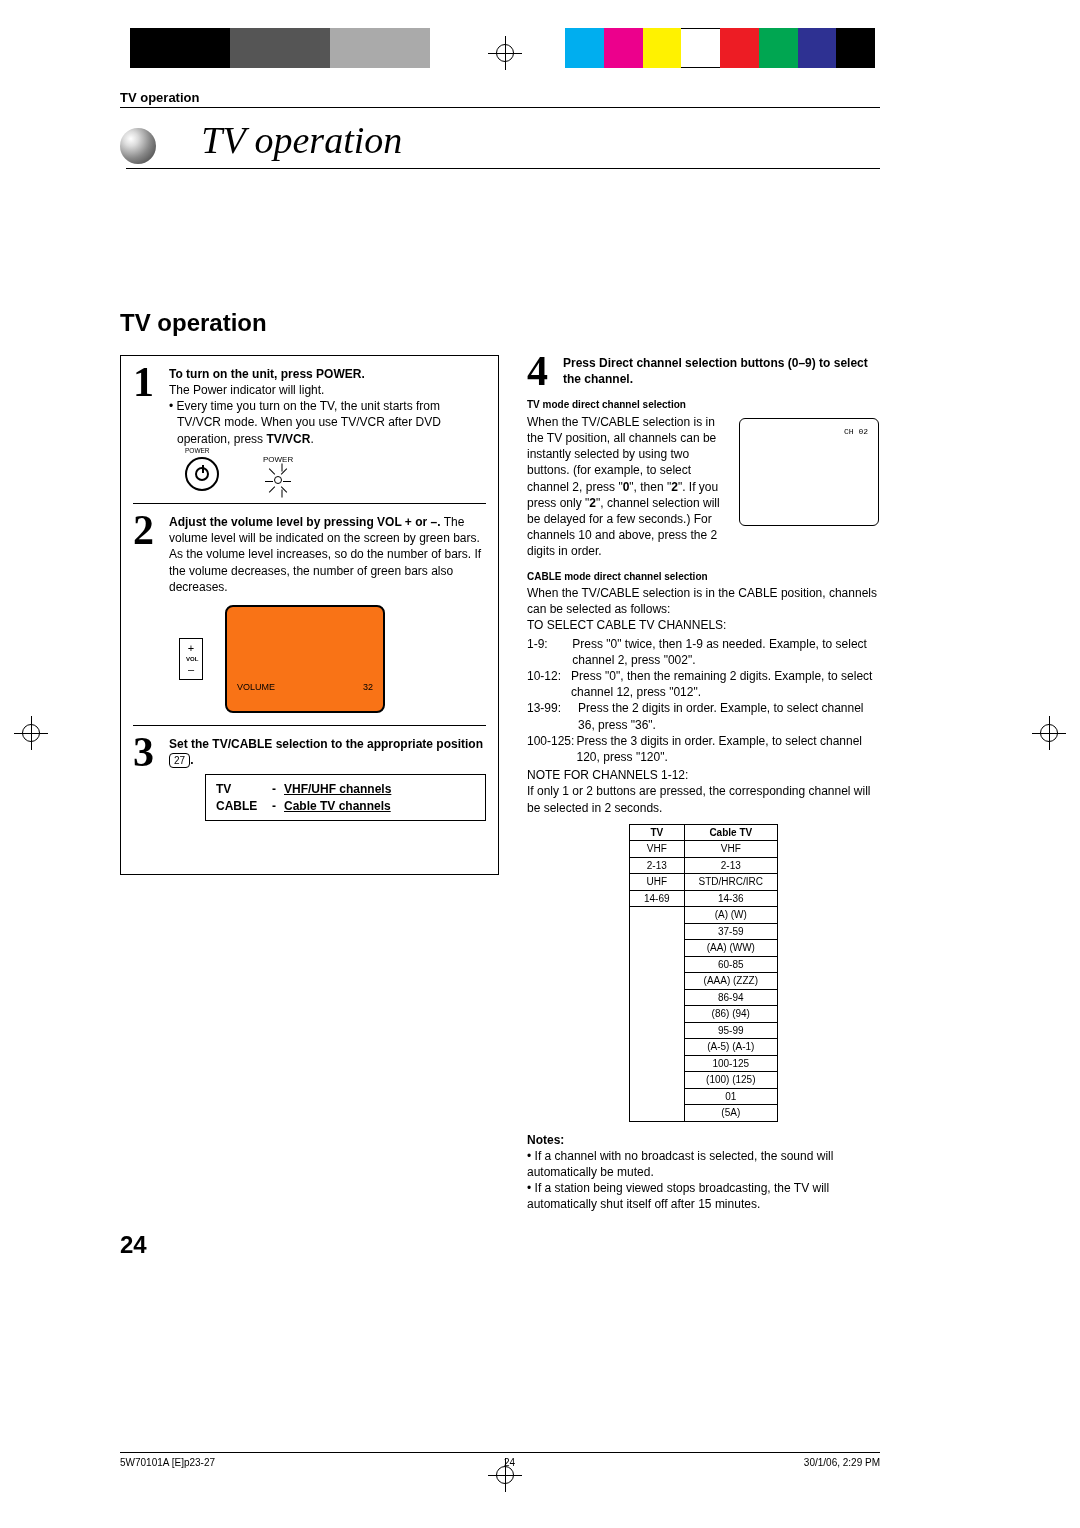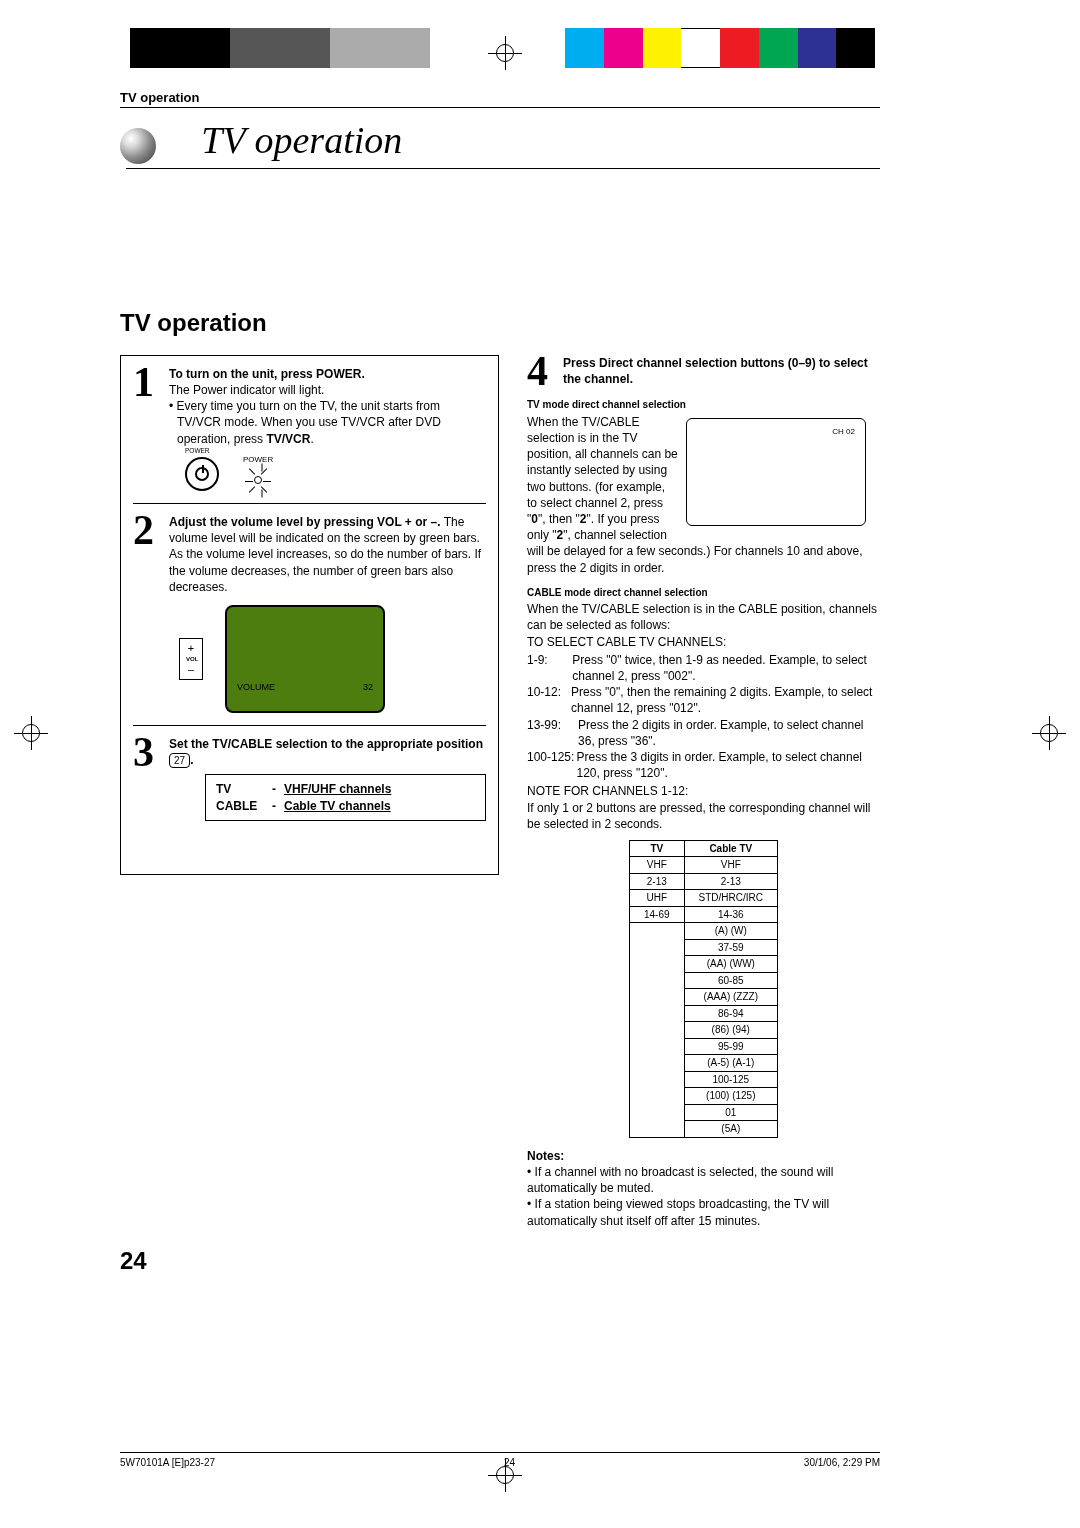--- a/index.html
+++ b/index.html
@@ -58,46 +58,46 @@
     font-family: "Times New Roman", serif;
     font-size: 42px;
     font-weight: bold;
     line-height: 0.8;
     min-width: 28px;
   }
   .step-body { flex:1; font-size:12px; line-height:1.35; }
   .step-body b { font-weight:bold; }
   .bullet { margin-left:8px; text-indent:-8px; }
   .hr-thin { border-top:1px solid #000; margin: 6px 0 10px 0;}
-  .icon-row { display:flex; gap:24px; align-items:center; margin:8px 0 2px 16px;}
+  .icon-row { display:flex; gap:44px; align-items:center; margin:8px 0 2px 16px;}
   .power-btn {
     width:34px;height:34px;border:2px solid #000;border-radius:50%;
     display:flex;align-items:center;justify-content:center;position:relative;
   }
   .power-btn .pw-sym{width:14px;height:14px;border:2px solid #000;border-radius:50%;position:relative;}
   .power-btn .pw-sym::after{content:"";position:absolute;top:-4px;left:5px;width:2px;height:8px;background:#000;}
   .power-lbl{font-size:6.5px;position:absolute;top:-10px;left:0;}
   .power-led {text-align:center;font-size:10px;}
   .power-led .sun{width:8px;height:8px;border:1px solid #000;border-radius:50%;display:inline-block;position:relative;}
   .led-wrap{display:inline-block;position:relative;padding:6px;}
   .ray{position:absolute;width:8px;height:1px;background:#000;}
   .vol-panel{display:flex;gap:22px;align-items:center;margin:10px 0 4px 10px;}
   .vol-btns{border:1px solid #000;padding:4px 6px;text-align:center;width:24px;}
   .vol-btns .plus,.vol-btns .minus{font-size:11px;line-height:1;}
   .vol-btns .lbl{font-size:6px;font-weight:bold;margin:1px 0;}
-  .tv-screen{border:2px solid #000;border-radius:8px;width:160px;height:108px;position:relative;background:#4d7c0f;}
+  .tv-screen{border:2px solid #000;border-radius:8px;width:160px;height:108px;position:relative;background:#f97316;}
   .tv-screen .osd{position:absolute;bottom:18px;left:10px;right:10px;display:flex;justify-content:space-between;font-size:9px;}
   .step-box{border:1px solid #000;padding:6px 10px;margin:6px 0 0 36px;font-size:12px;}
   .step-box-row{display:flex;}
   .step-box-row .k{width:56px;font-weight:bold;}
   .step-box-row .v{font-weight:bold;text-decoration:underline;}
   .page-ref{display:inline-block;border:1px solid #000;border-radius:4px;padding:0 4px;font-size:10px;font-weight:normal;line-height:13px;}
   .subhead{font-weight:bold;margin-top:10px;margin-bottom:2px;font-size:10px;}
   .right-body{font-size:12px;line-height:1.35;}
-  .tv-small{border:1.5px solid #000;border-radius:6px;width:180px;height:108px;float:right;margin:4px 14px 6px 8px;position:relative;}
+  .tv-small{border:1.5px solid #000;border-radius:6px;width:140px;height:108px;float:right;margin:4px 1px 6px 8px;position:relative;font-family:Liberation Mono, monospace;}
   .tv-small .ch{position:absolute;top:8px;right:10px;font-size:8px;}
   .cable-list{margin:2px 0;}
   .cable-list .row{display:flex;font-size:12px;line-height:1.35;}
   .cable-list .k{width:62px;}
   .ch-table{border:1px solid #000;border-collapse:collapse;margin:8px auto 0 auto;font-size:10px;}
   .ch-table th,.ch-table td{border:1px solid #000;padding:1px 14px;text-align:center;font-weight:normal;}
   .ch-table th{font-weight:bold;}
   .notes{margin-top:10px;font-size:12px;line-height:1.35;}
   .notes b{font-weight:bold;}
   .page-num{font-weight:bold;font-size:24px;margin-top:18px;}

